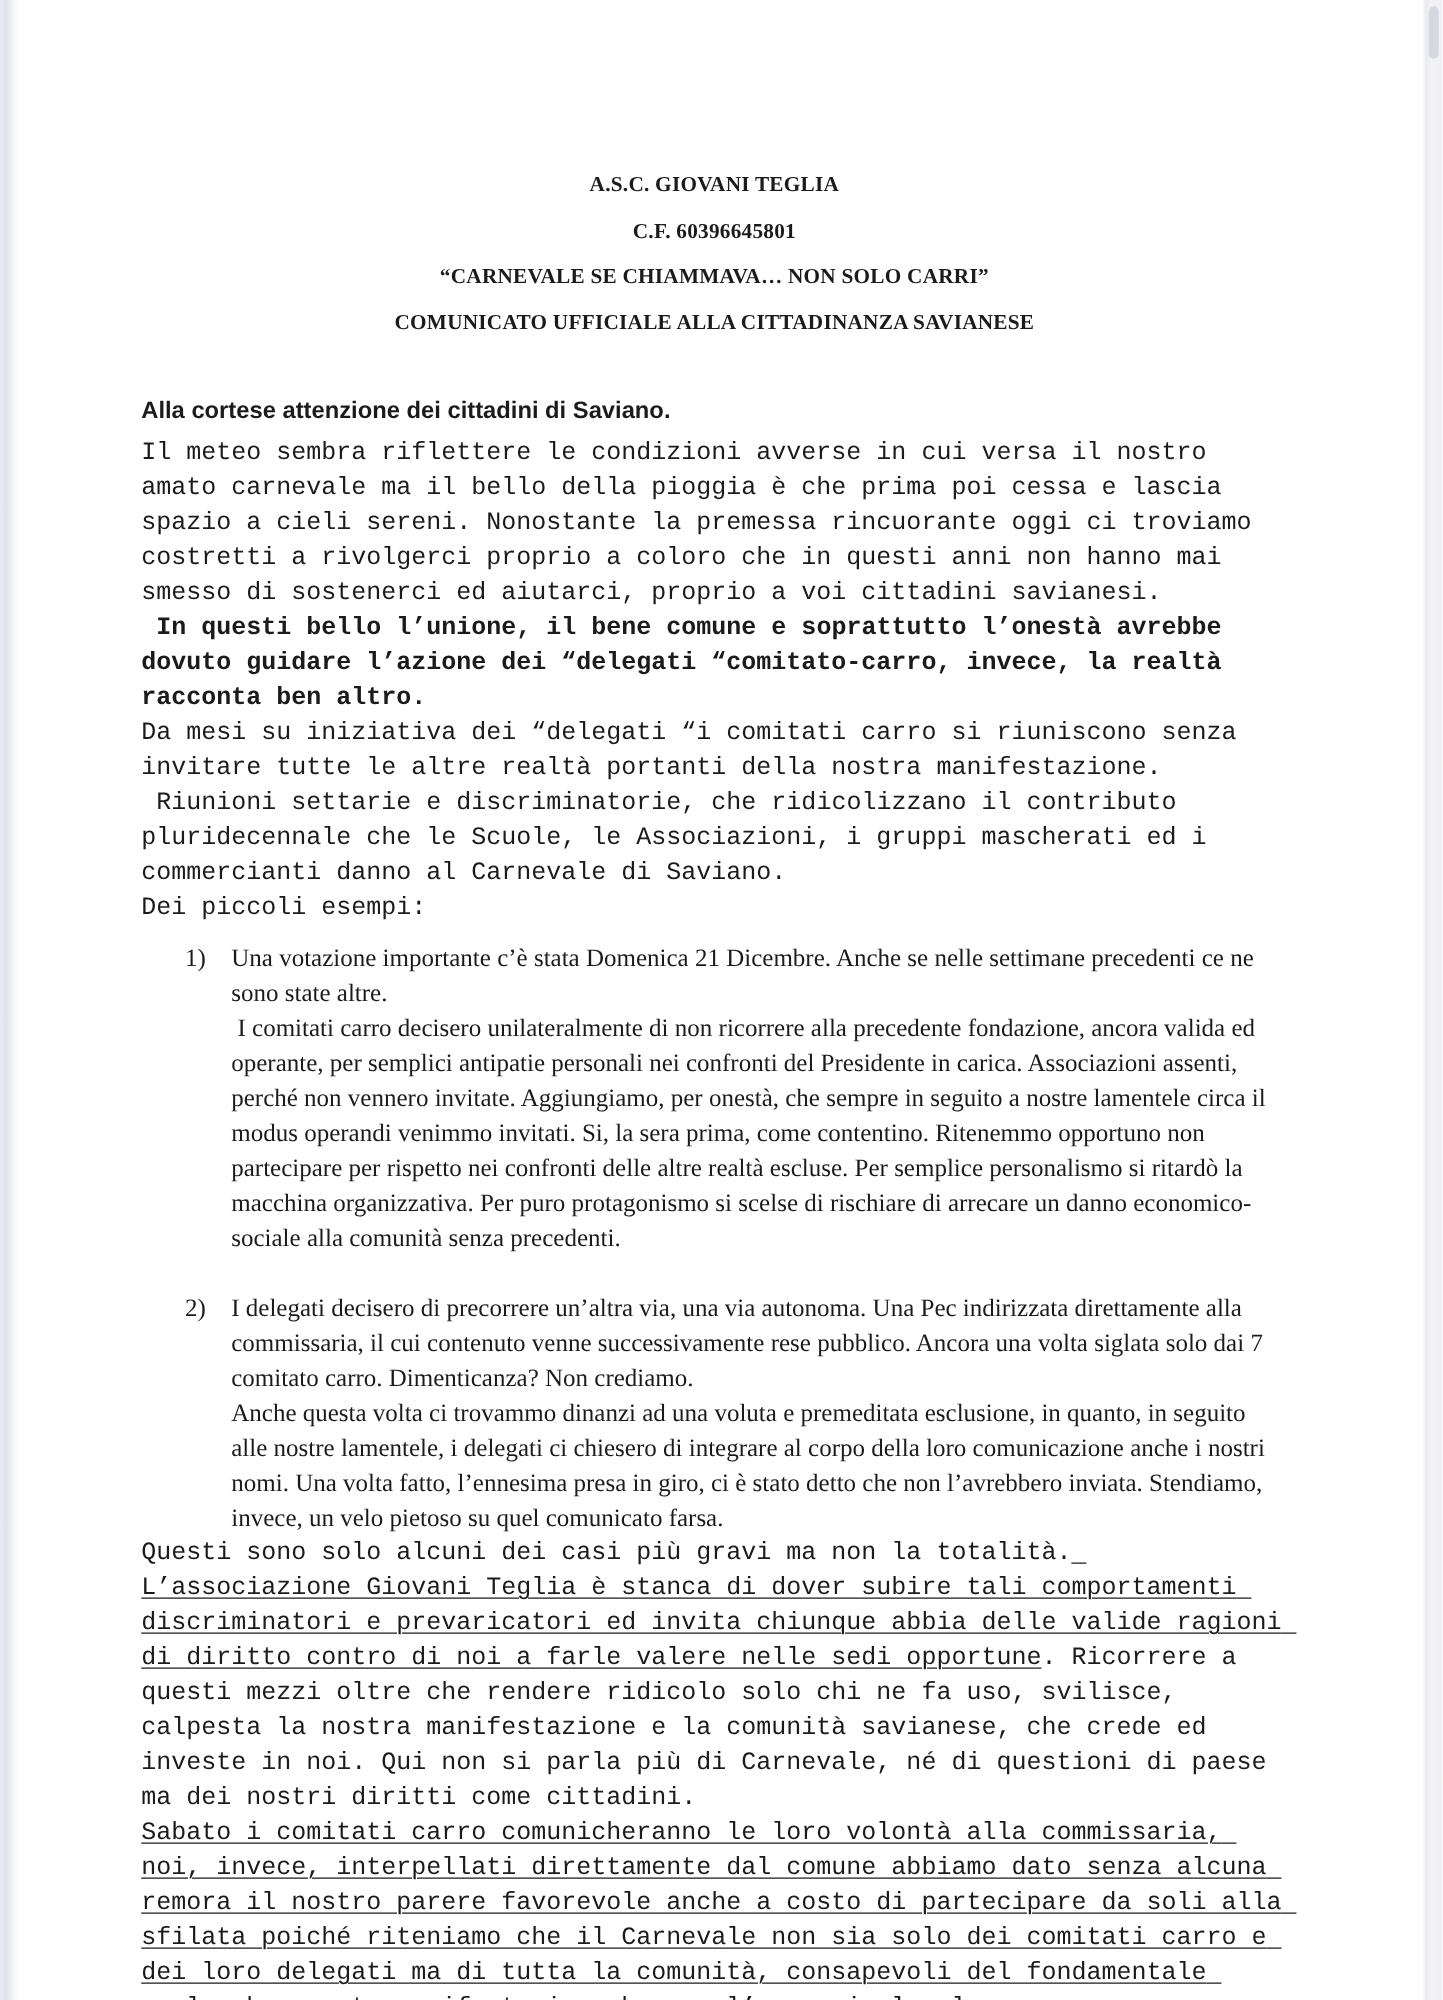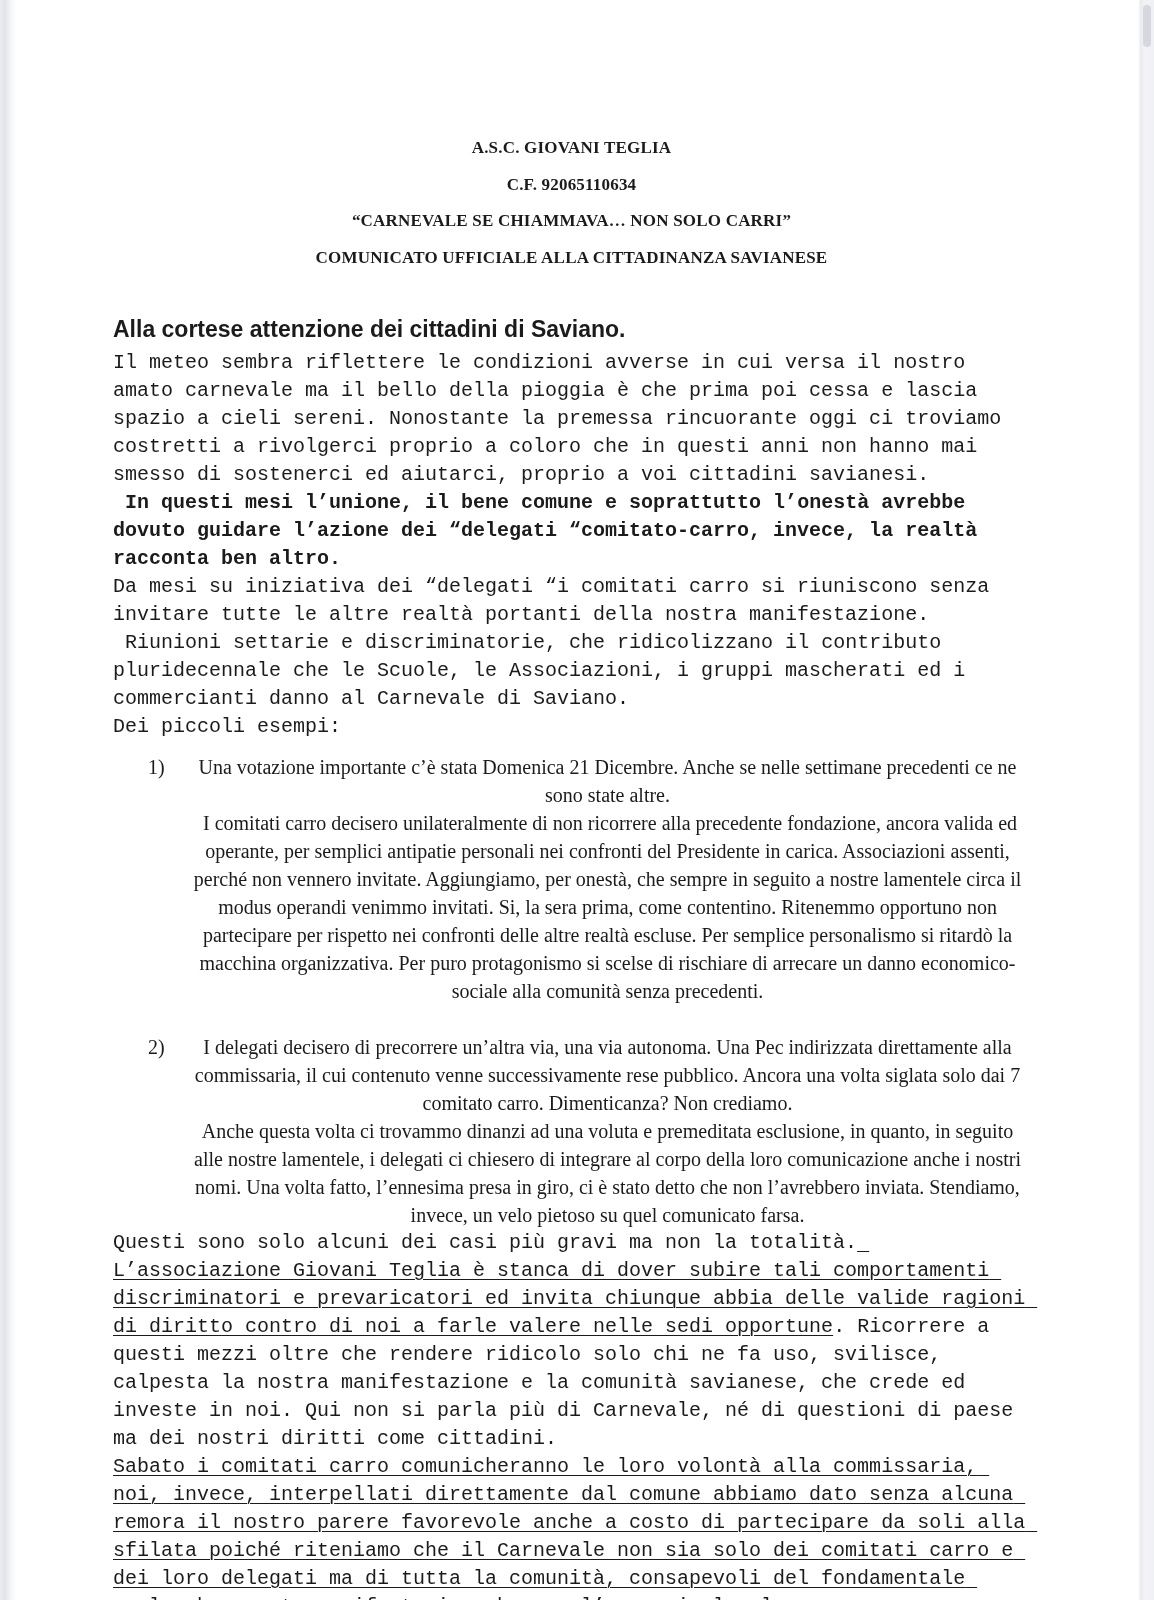--- a/index.html
+++ b/index.html
@@ -32,21 +32,21 @@
     padding-top: 114px;
     text-align: center;
     font-weight: bold;
     font-size: 17px;
     letter-spacing: 0.2px;
   }
   .doc-header p { margin: 0; line-height: 36.5px; }
   .salutation {
     font-family: "Liberation Sans", "DejaVu Sans", sans-serif;
     font-weight: bold;
-    font-size: 23px;
+    font-size: 19px;
     line-height: 28px;
     margin: 39px 0 6px 0;
   }
   p.body {
     margin: 0;
     font-size: 20px;
     line-height: 28px;
     white-space: pre-wrap;
     font-family: Liberation Mono, monospace;
   }
@@ -56,46 +56,46 @@
   .gap-lg { margin-top: 24px; }
   .gap-xl { margin-top: 28px; }
   .list-item {
     display: flex;
     margin-left: 35px;
     font-size: 20px;
     line-height: 28px;
   }
   .list-marker { flex: 0 0 37px; width: 37px; }
   .list-text { flex: 1; }
-  .list-text p { margin: 0; font-size: 20px; line-height: 28px; white-space: pre-wrap; text-align: center; }
+  .list-text p { margin: 0; font-size: 20px; line-height: 28px; white-space: pre-wrap; }
   .underline {
     text-decoration: underline;
     text-decoration-thickness: 1px;
     text-underline-offset: 3px;
   }
 </style>
 </head>
 <body>
 
 <div class="edge-left"></div>
 
 <div class="content">
 
   <div class="doc-header">
     <p>A.S.C. GIOVANI TEGLIA</p>
-    <p>C.F. 92065110634</p>
+    <p>C.F. 60396645801</p>
     <p>“CARNEVALE SE CHIAMMAVA… NON SOLO CARRI”</p>
     <p>COMUNICATO UFFICIALE ALLA CITTADINANZA SAVIANESE</p>
   </div>
 
   <p class="salutation">Alla cortese attenzione dei cittadini di Saviano.</p>
 
   <p class="body">Il meteo sembra riflettere le condizioni avverse in cui versa il nostro amato carnevale ma il bello della pioggia è che prima poi cessa e lascia spazio a cieli sereni. Nonostante la premessa rincuorante oggi ci troviamo costretti a rivolgerci proprio a coloro che in questi anni non hanno mai smesso di sostenerci ed aiutarci, proprio a voi cittadini savianesi.</p>
 
-  <p class="body bold gap-sm"> In questi mesi l’unione, il bene comune e soprattutto l’onestà avrebbe dovuto guidare l’azione dei “delegati “comitato-carro, invece, la realtà racconta ben altro.</p>
+  <p class="body bold gap-sm"> In questi bello l’unione, il bene comune e soprattutto l’onestà avrebbe dovuto guidare l’azione dei “delegati “comitato-carro, invece, la realtà racconta ben altro.</p>
 
   <p class="body">Da mesi su iniziativa dei “delegati “i comitati carro si riuniscono senza invitare tutte le altre realtà portanti della nostra manifestazione.</p>
 
   <p class="body"> Riunioni settarie e discriminatorie, che ridicolizzano il contributo pluridecennale che le Scuole, le Associazioni, i gruppi mascherati ed i commercianti danno al Carnevale di Saviano.</p>
 
 
   <p class="body">Dei piccoli esempi:</p>
 
   <div class="list-item gap-md">
     <div class="list-marker">1)</div>

